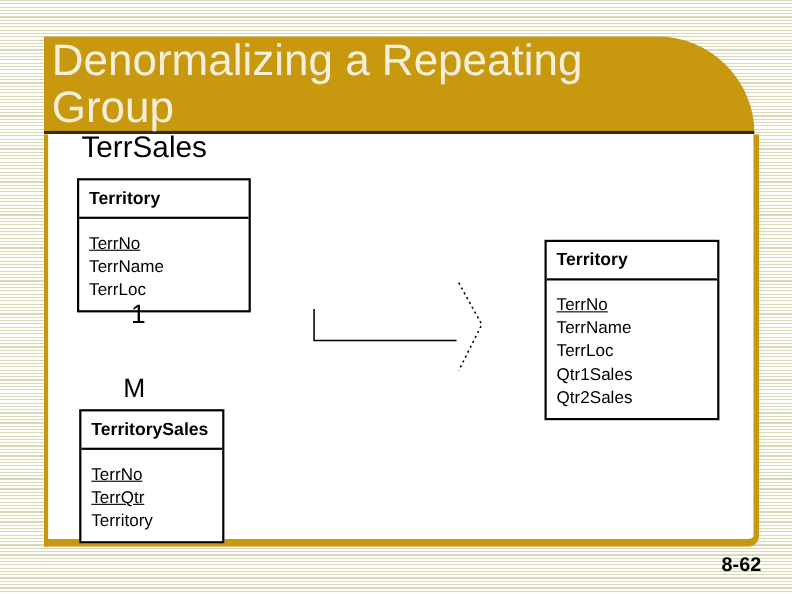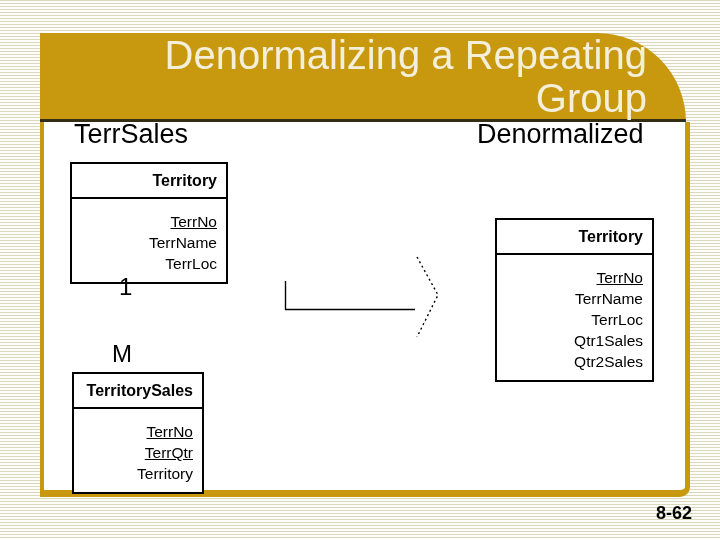--- a/index.html
+++ b/index.html
@@ -1,21 +1,20 @@
 <!DOCTYPE html>
 <html><head>
 <meta charset="utf-8">
 <style>
   html,body{margin:0;padding:0;}
   .slide{
     position:relative;width:720px;height:540px;overflow:hidden;
     font-family:"Liberation Sans",sans-serif;color:#000;
     background:repeating-linear-gradient(180deg,
       #d9d8bb 0px,#d9d8bb 1px,#fdfdfa 1px,#fdfdfa 3px);
-    text-align:right;
   }
   .banner{
     position:absolute;left:40px;top:33px;width:646px;height:86px;
     background:#c8990f;border-radius:0 90px 0 0;
     border-bottom:3px solid #332d15;box-sizing:content-box;
   }
   .banner-title{
     width:600px;padding:1px 0 0 7px;
     font-size:40px;line-height:43px;color:#f3efda;font-weight:normal;
     white-space:normal;overflow:hidden;
@@ -53,21 +52,20 @@
 
 <div class="slide">
 
   <div class="banner">
     <div class="banner-title">Denormalizing a Repeating Group</div>
   </div>
 
   <div class="content-panel"></div>
 
   <div class="heading heading-left">TerrSales</div>
-  <div class="heading heading-right">Denormalized</div>
 
   <div class="erd t-left-territory">
     <div class="erd-hdr">Territory</div>
     <div class="erd-flds">
       <div class="u">TerrNo</div>
       <div>TerrName</div>
       <div>TerrLoc</div>
     </div>
   </div>
 

